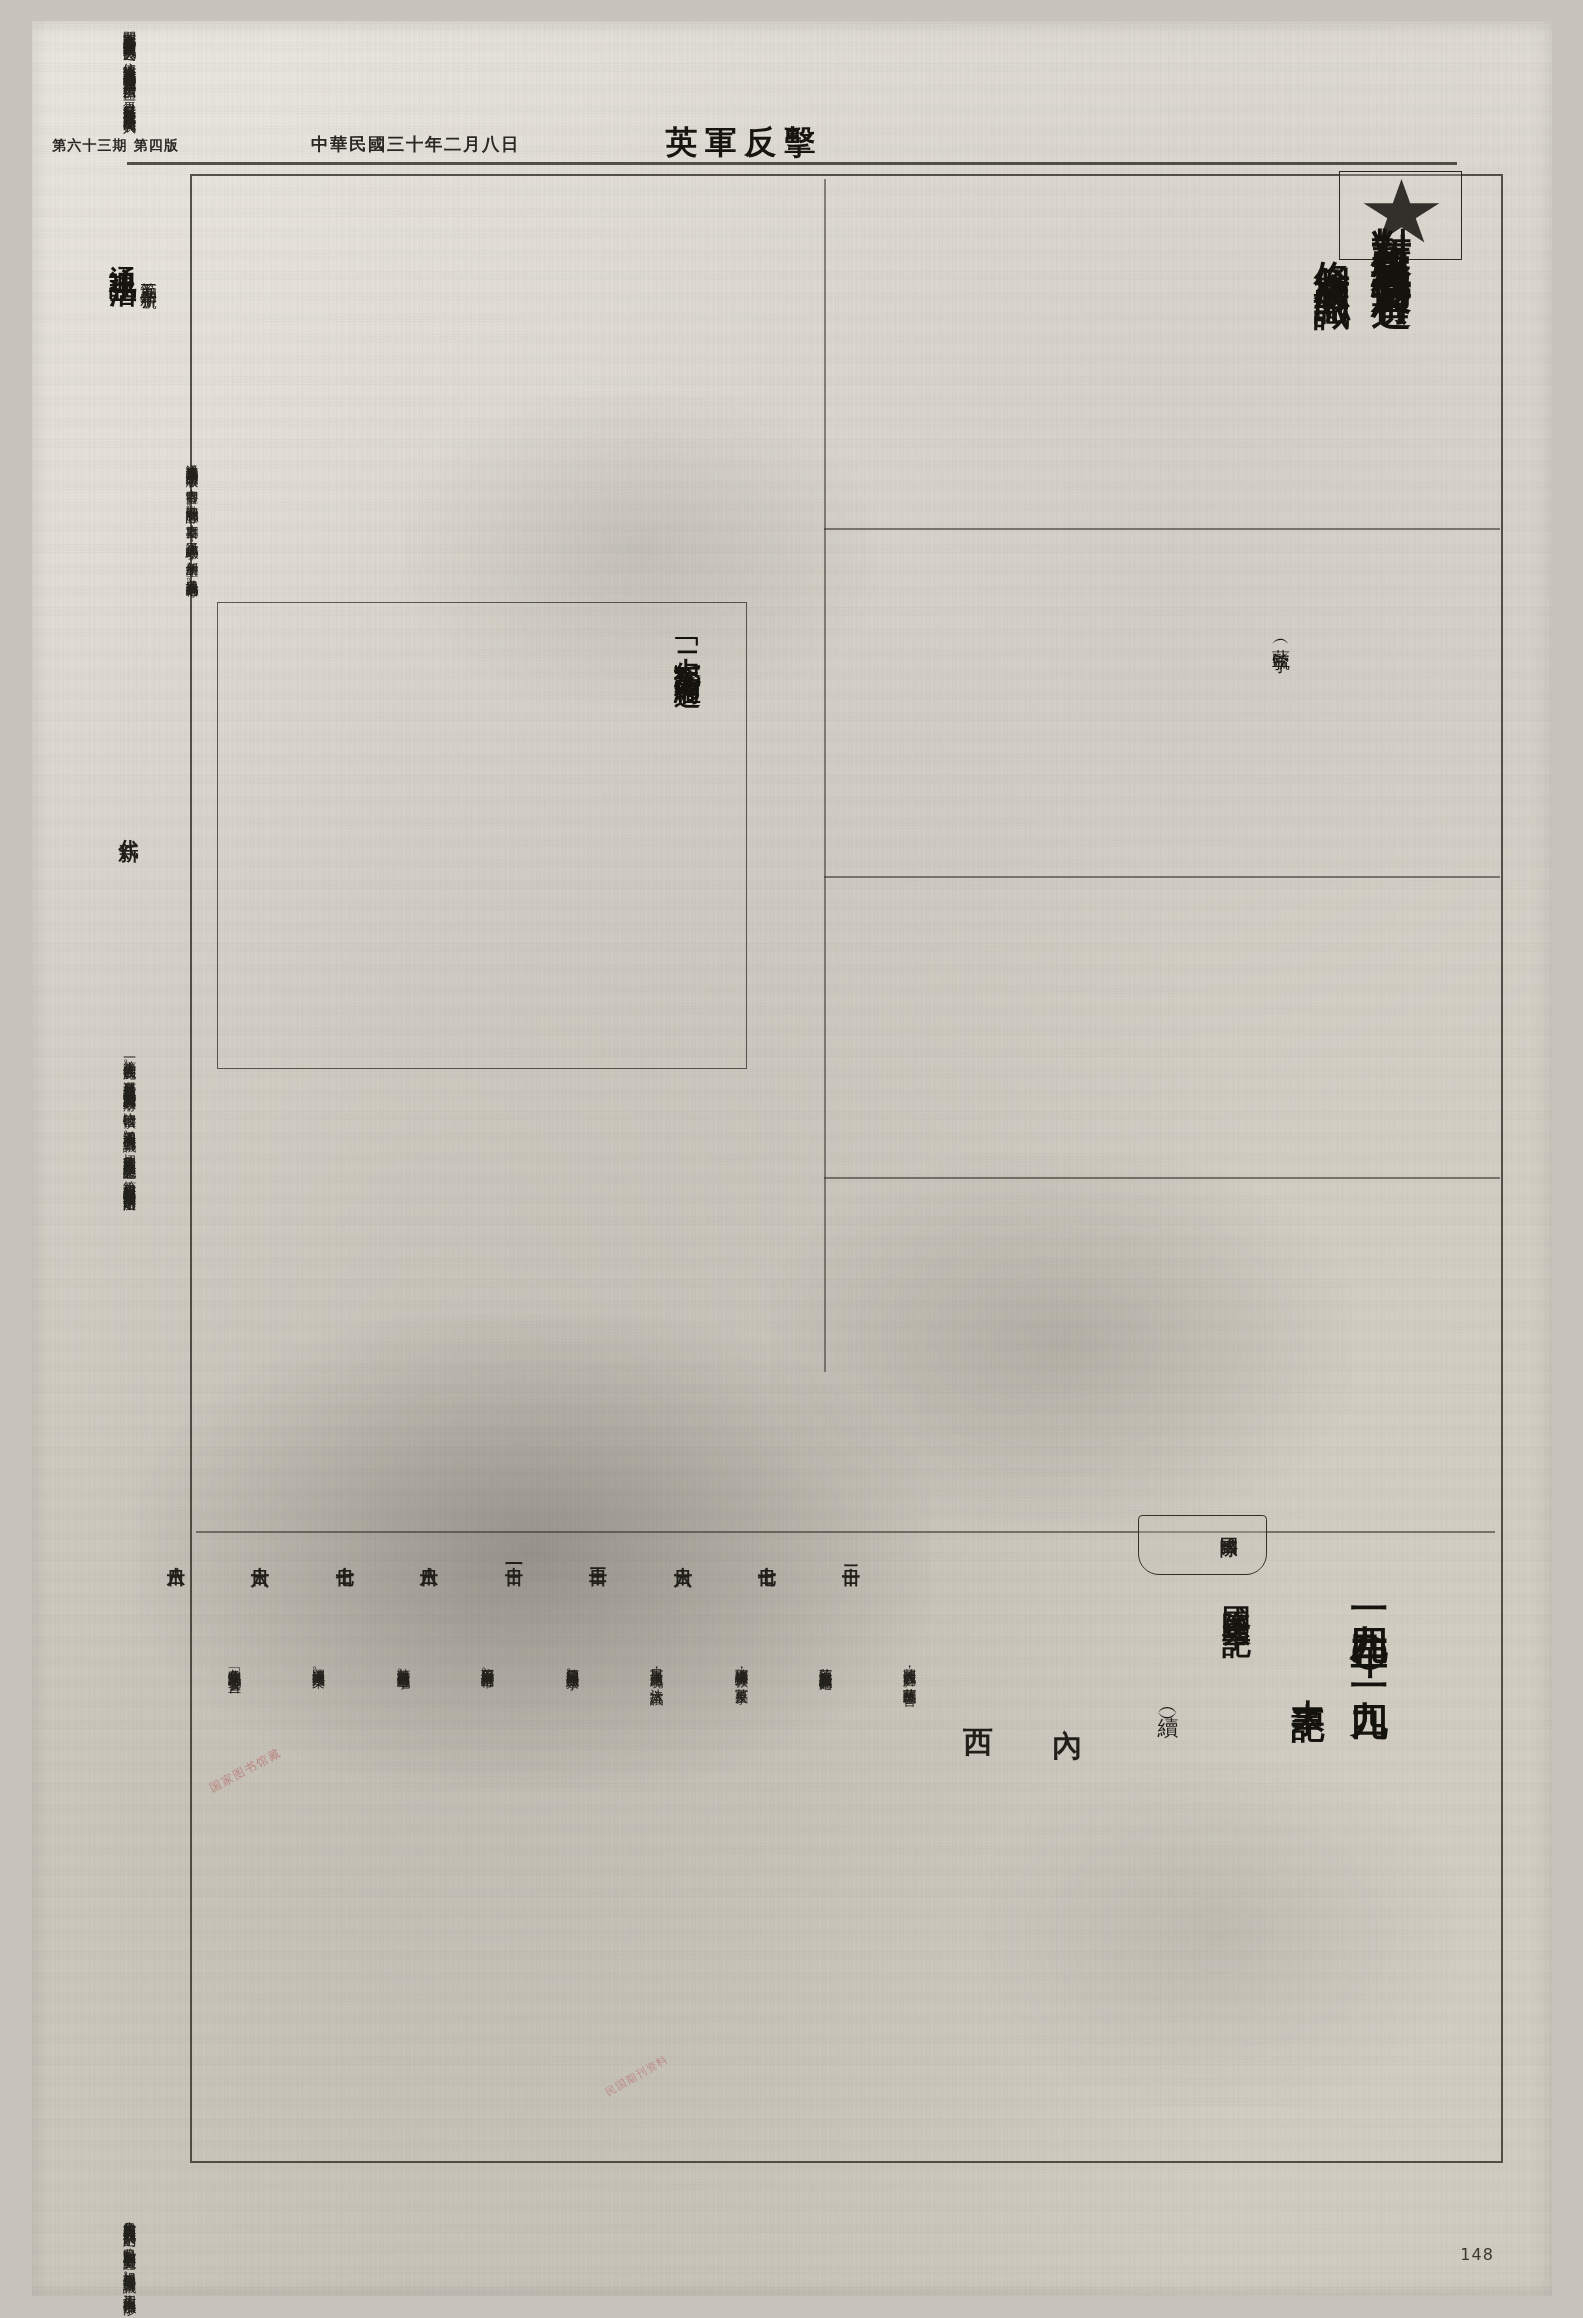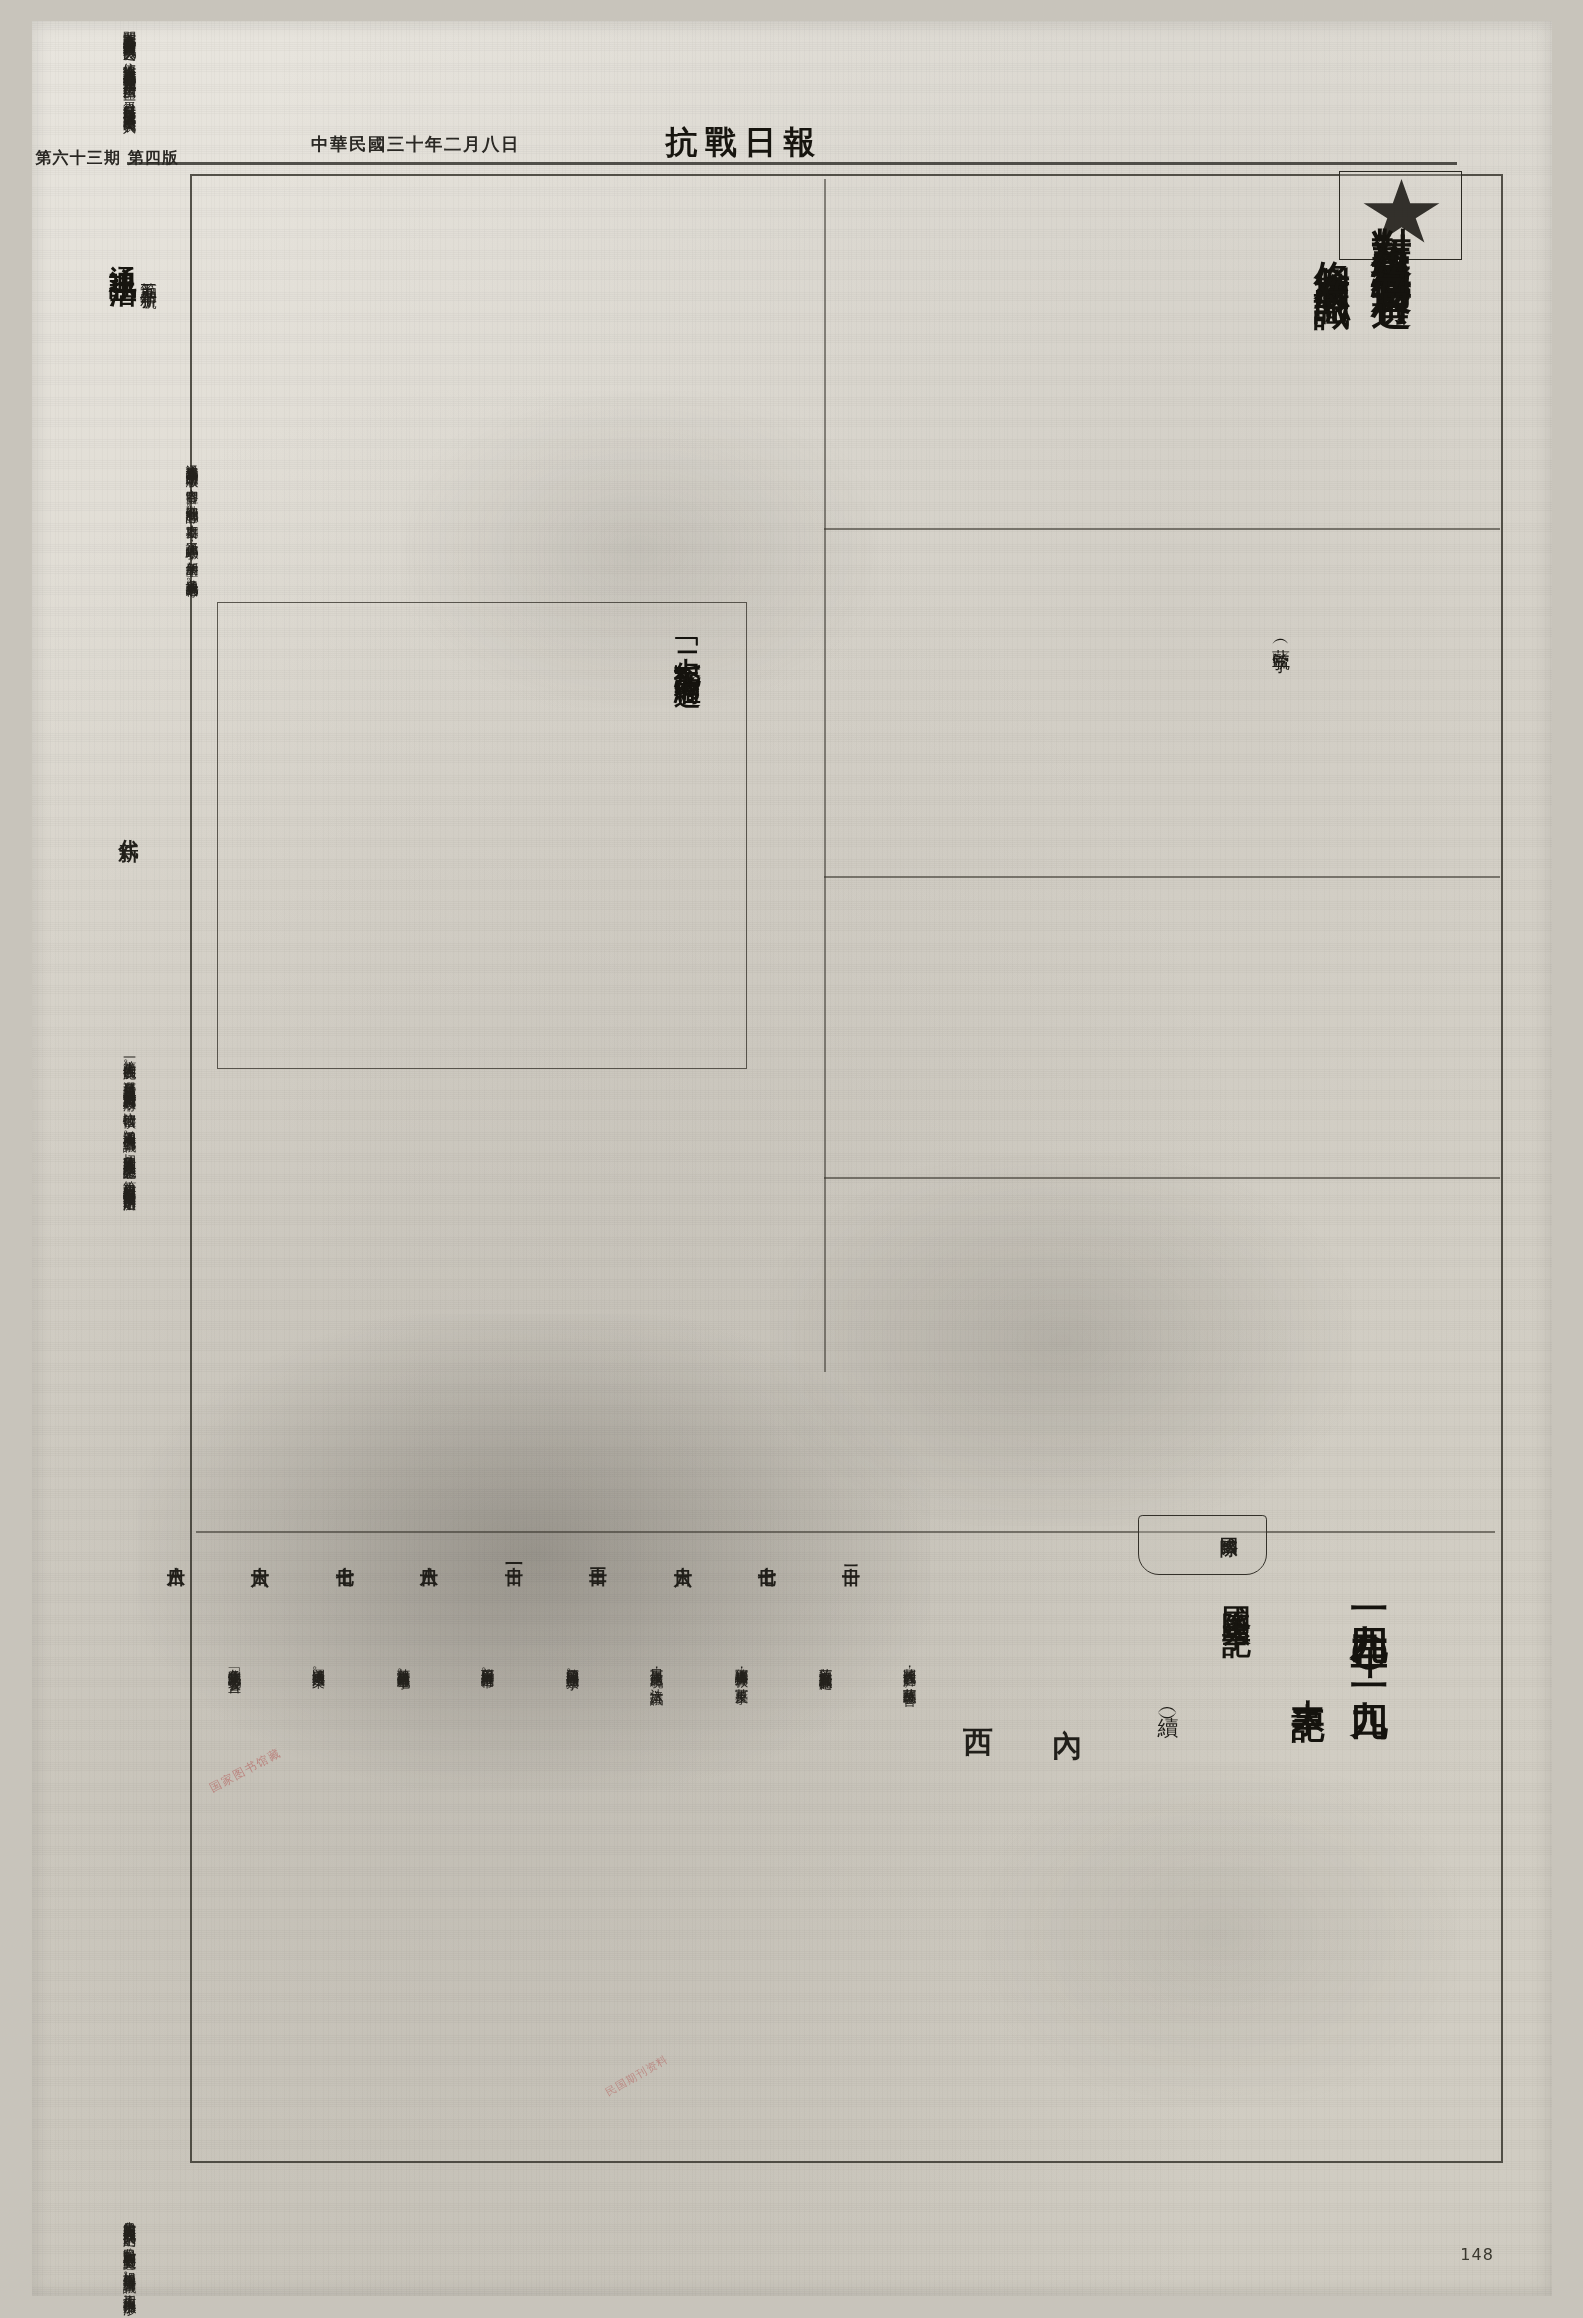--- a/index.html
+++ b/index.html
@@ -73,22 +73,22 @@
     font-size: 32px;
     letter-spacing: 7.4px;
     color: #17150f;
     white-space: nowrap;
     font-family: "DejaVu Serif", serif;
     font-weight: bold;
   }
   .mh-issue {
     position: absolute;
     right: 1278px;
-    top: 48px;
-    font-size: 16px;
+    top: 37px;
+    font-size: 14px;
     letter-spacing: 1.1px;
     color: #2a2824;
     white-space: nowrap;
     font-family: "DejaVu Serif", serif;
     font-weight: bold;
   }
   .mh-rule {
     position: absolute;
     left: 0; right: 0;
     top: 62px;
@@ -323,21 +323,21 @@
   <div class="sheet">
     <div class="grain"></div>
 
     <div class="smudge" style="left:106px; top:1293px; width:792px; height:475px;"></div>
     <div class="smudge" style="left:739px; top:1135px; width:581px; height:370px; opacity:.55;"></div>
     <div class="smudge" style="left:370px; top:370px; width:475px; height:317px; opacity:.4;"></div>
     <div class="smudge" style="left:950px; top:1742px; width:475px; height:343px; opacity:.35;"></div>
 
     <div class="masthead">
       <div class="mh-issue">第六十三期 第四版</div>
-      <div class="mh-title">抗戰日報</div>
+      <div class="mh-title">英軍反擊</div>
       <div class="mh-date">中華民國三十年二月八日</div>
       <div class="mh-rule"></div>
     </div>
 
     <div class="frame"></div>
 
     <div class="star-box"></div>
     <div class="star"></div>
 
     <div class="headline v">對村政權組織條例及村選</div>

